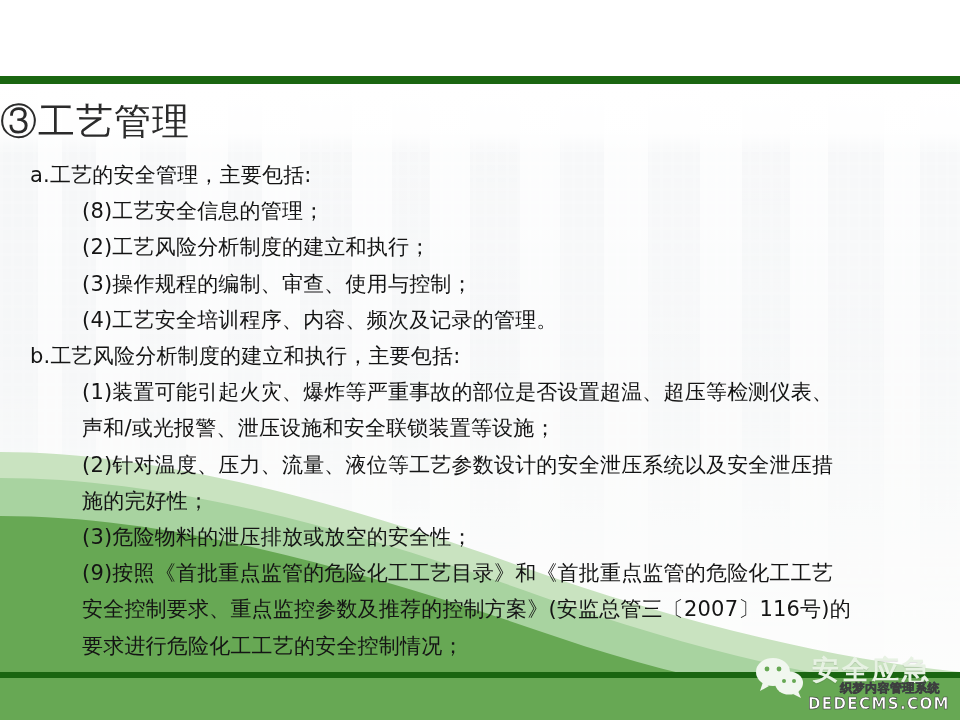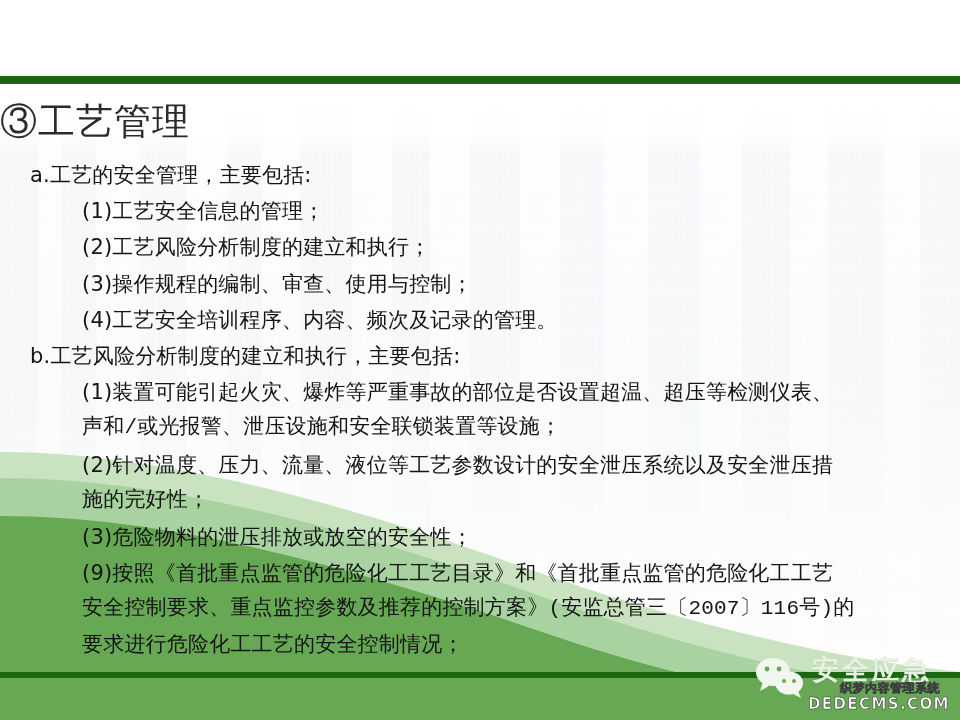--- a/index.html
+++ b/index.html
@@ -144,21 +144,20 @@
     letter-spacing: 0.2px;
   }
   .line.lvl0 {
     text-indent: 0;
   }
   .line.lvl1 {
     padding-left: 52px;
   }
   .line.lvl1-cont {
     padding-left: 52px;
-    font-family: Liberation Mono, monospace;
   }
 
   
   .watermark {
     position: absolute;
     right: 18px;
     bottom: 8px;
     width: 196px;
     height: 66px;
   }
@@ -229,21 +228,21 @@
   <div class="bottom-green"></div>
   <div class="bottom-rule"></div>
 
   <div class="top-white"></div>
   <div class="top-rule"></div>
 
   <div class="title">③工艺管理</div>
 
   <div class="body-text">
     <div class="line lvl0">a.工艺的安全管理，主要包括:</div>
-    <div class="line lvl1">(1)工艺安全信息的管理；</div>
+    <div class="line lvl1">(8)工艺安全信息的管理；</div>
     <div class="line lvl1">(2)工艺风险分析制度的建立和执行；</div>
     <div class="line lvl1">(3)操作规程的编制、审查、使用与控制；</div>
     <div class="line lvl1">(4)工艺安全培训程序、内容、频次及记录的管理。</div>
     <div class="line lvl0">b.工艺风险分析制度的建立和执行，主要包括:</div>
     <div class="line lvl1">(1)装置可能引起火灾、爆炸等严重事故的部位是否设置超温、超压等检测仪表、</div>
     <div class="line lvl1-cont">声和/或光报警、泄压设施和安全联锁装置等设施；</div>
     <div class="line lvl1">(2)针对温度、压力、流量、液位等工艺参数设计的安全泄压系统以及安全泄压措</div>
     <div class="line lvl1-cont">施的完好性；</div>
     <div class="line lvl1">(3)危险物料的泄压排放或放空的安全性；</div>
     <div class="line lvl1">(9)按照《首批重点监管的危险化工工艺目录》和《首批重点监管的危险化工工艺</div>

